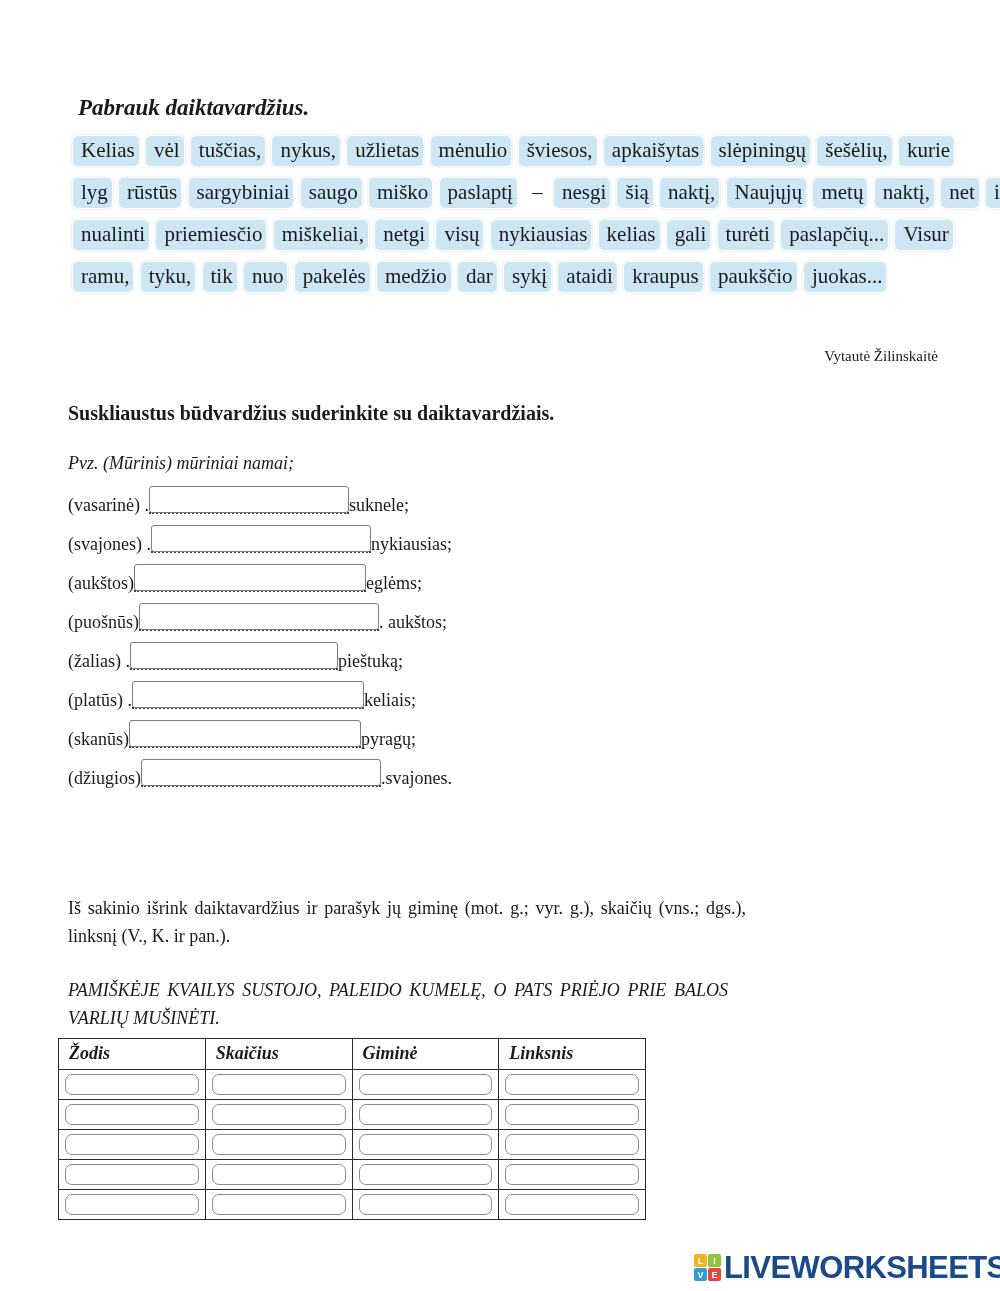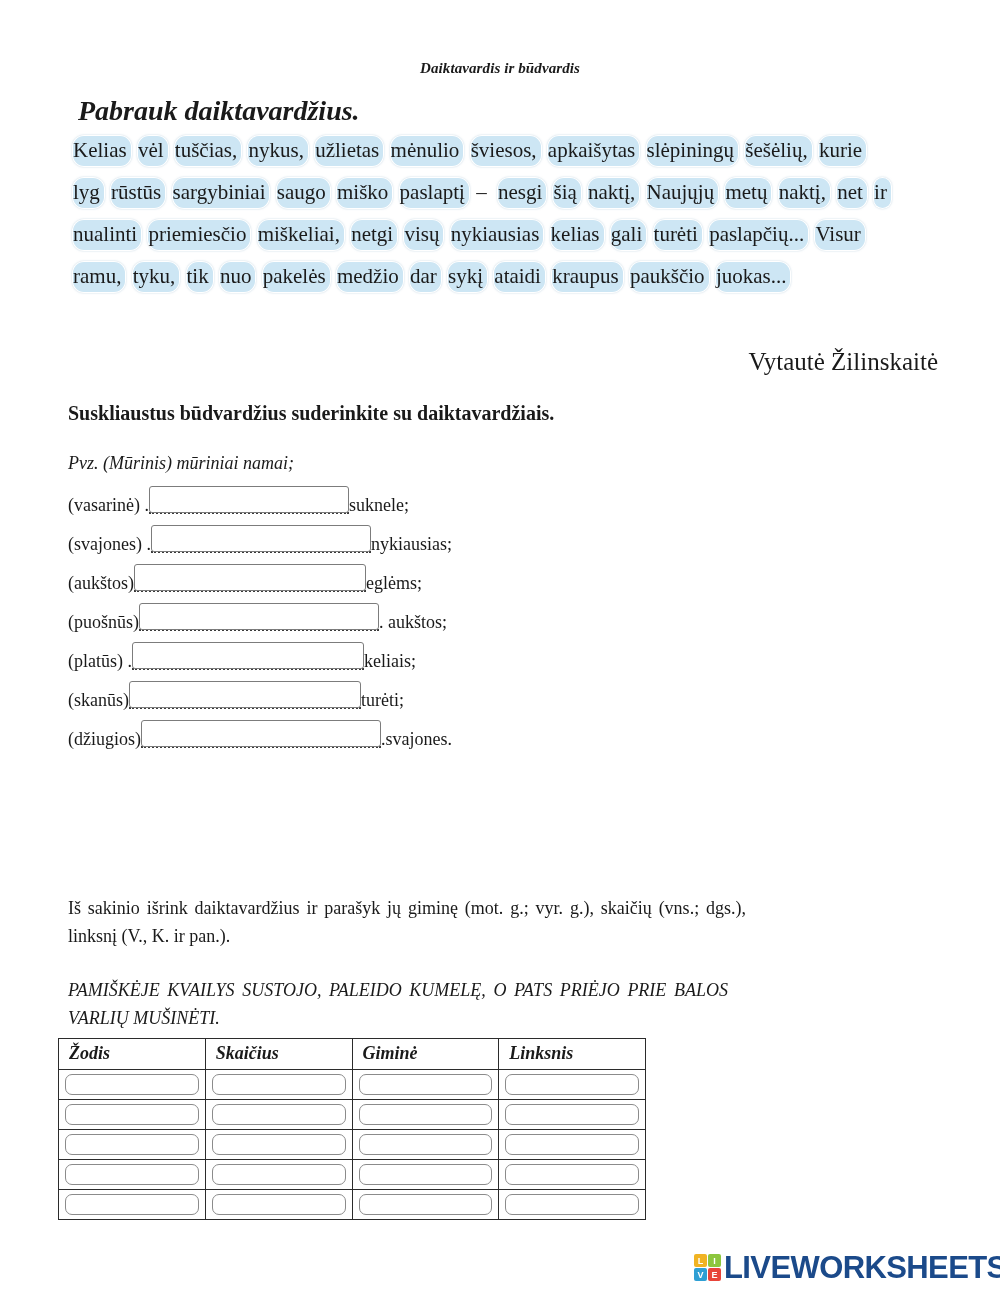--- a/index.html
+++ b/index.html
@@ -32,63 +32,63 @@
     font-weight: bold;
     font-style: italic;
     letter-spacing: .1px;
   }
 
   
   .task1-heading {
     position: absolute;
     top: 95px;
     left: 78px;
-    font-size: 28px;
+    font-size: 23px;
     font-weight: bold;
     font-style: italic;
   }
 
   .passage {
     position: absolute;
     top: 128px;
     left: 72px;
     width: 880px;
   }
   .passage-line {
     height: 42px;
     line-height: 42px;
     white-space: nowrap;
     font-size: 21px;
   }
   .tok {
     display: inline-block;
     line-height: 1;
-    padding: 4px 4px 5px 0;
+    padding: 4px 4px 5px 8px;
     margin: 0 1px;
     vertical-align: middle;
-    border-radius: 11px;
+    border-radius: 5px;
     cursor: pointer;
   }
   .tok.hl {
     background: #cde6f4;
     box-shadow: 0 0 0 1px #ffffff, 0 0 2px 1px rgba(150,180,200,.55);
   }
   .tok.plain {
     background: transparent;
     cursor: default;
   }
 
   
   .author {
     position: absolute;
     top: 348px;
     left: 0;
     width: 938px;
     text-align: right;
-    font-size: 25px;
+    font-size: 15px;
   }
 
   
   .task2-heading {
     position: absolute;
     top: 402px;
     left: 68px;
     font-size: 20px;
     font-weight: bold;
   }
@@ -240,43 +240,43 @@
     font-weight: bold;
     letter-spacing: -.6px;
     line-height: 1;
   }
 </style>
 </head>
 <body>
 
 <div class="page">
 
-  <div class="doc-title">Daiktavardis ir būdvardis</div>
 
   <div class="task1-heading">Pabrauk daiktavardžius.</div>
 
   <div class="passage" id="passage">
       <div class="passage-line"><span class="tok hl">Kelias</span> <span class="tok hl">vėl</span> <span class="tok hl">tuščias,</span> <span class="tok hl">nykus,</span> <span class="tok hl">užlietas</span> <span class="tok hl">mėnulio</span> <span class="tok hl">šviesos,</span> <span class="tok hl">apkaišytas</span> <span class="tok hl">slėpiningų</span> <span class="tok hl">šešėlių,</span> <span class="tok hl">kurie</span> </div>
       <div class="passage-line"><span class="tok hl">lyg</span> <span class="tok hl">rūstūs</span> <span class="tok hl">sargybiniai</span> <span class="tok hl">saugo</span> <span class="tok hl">miško</span> <span class="tok hl">paslaptį</span> <span class="tok plain">–</span> <span class="tok hl">nesgi</span> <span class="tok hl">šią</span> <span class="tok hl">naktį,</span> <span class="tok hl">Naujųjų</span> <span class="tok hl">metų</span> <span class="tok hl">naktį,</span> <span class="tok hl">net</span> <span class="tok hl">ir</span> </div>
       <div class="passage-line"><span class="tok hl">nualinti</span> <span class="tok hl">priemiesčio</span> <span class="tok hl">miškeliai,</span> <span class="tok hl">netgi</span> <span class="tok hl">visų</span> <span class="tok hl">nykiausias</span> <span class="tok hl">kelias</span> <span class="tok hl">gali</span> <span class="tok hl">turėti</span> <span class="tok hl">paslapčių...</span> <span class="tok hl">Visur</span> </div>
       <div class="passage-line"><span class="tok hl">ramu,</span> <span class="tok hl">tyku,</span> <span class="tok hl">tik</span> <span class="tok hl">nuo</span> <span class="tok hl">pakelės</span> <span class="tok hl">medžio</span> <span class="tok hl">dar</span> <span class="tok hl">sykį</span> <span class="tok hl">ataidi</span> <span class="tok hl">kraupus</span> <span class="tok hl">paukščio</span> <span class="tok hl">juokas...</span> </div>
     </div>
 
   <div class="author">Vytautė Žilinskaitė</div>
 
   <div class="task2-heading">Suskliaustus būdvardžius suderinkite su daiktavardžiais.</div>
   <div class="task2-example">Pvz. (Mūrinis) mūriniai namai;</div>
 
   <div class="fill-list" id="fill-list">
       <div class="fill-row"><span class="fill-label">(vasarinė) .</span><span class="fill-dots" style="width: 200px;"><span class="dotline"></span><input type="text" style=""></span><span class="fill-suffix"> suknele;</span></div>
       <div class="fill-row"><span class="fill-label">(svajones) .</span><span class="fill-dots" style="width: 220px;"><span class="dotline"></span><input type="text" style=""></span><span class="fill-suffix"> nykiausias;</span></div>
       <div class="fill-row"><span class="fill-label">(aukštos) </span><span class="fill-dots" style="width: 232px;"><span class="dotline"></span><input type="text" style=""></span><span class="fill-suffix"> eglėms;</span></div>
       <div class="fill-row"><span class="fill-label">(puošnūs) </span><span class="fill-dots" style="width: 240px;"><span class="dotline"></span><input type="text" style=""></span><span class="fill-suffix">. aukštos;</span></div>
+      <div class="fill-row"><span class="fill-label">(žalias) .</span><span class="fill-dots" style="width: 208px;"><span class="dotline"></span><input type="text" style=""></span><span class="fill-suffix"> pieštuką;</span></div>
       <div class="fill-row"><span class="fill-label">(platūs) .</span><span class="fill-dots" style="width: 232px;"><span class="dotline"></span><input type="text" style=""></span><span class="fill-suffix"> keliais;</span></div>
-      <div class="fill-row"><span class="fill-label">(skanūs) </span><span class="fill-dots" style="width: 232px;"><span class="dotline"></span><input type="text" style=""></span><span class="fill-suffix"> turėti;</span></div>
+      <div class="fill-row"><span class="fill-label">(skanūs) </span><span class="fill-dots" style="width: 232px;"><span class="dotline"></span><input type="text" style=""></span><span class="fill-suffix"> pyragų;</span></div>
       <div class="fill-row"><span class="fill-label">(džiugios) </span><span class="fill-dots" style="width: 240px;"><span class="dotline"></span><input type="text" style=""></span><span class="fill-suffix">.svajones.</span></div>
     </div>
 
   <div class="task3-heading">Iš sakinio išrink daiktavardžius ir parašyk jų giminę (mot. g.; vyr. g.), skaičių (vns.; dgs.), linksnį (V., K. ir pan.).</div>
   <div class="task3-sentence">PAMIŠKĖJE KVAILYS SUSTOJO, PALEIDO KUMELĘ, O PATS PRIĖJO PRIE BALOS VARLIŲ MUŠINĖTI.</div>
 
   <table class="grid">
     <thead>
       <tr id="grid-head">
           <th>Žodis</th>

